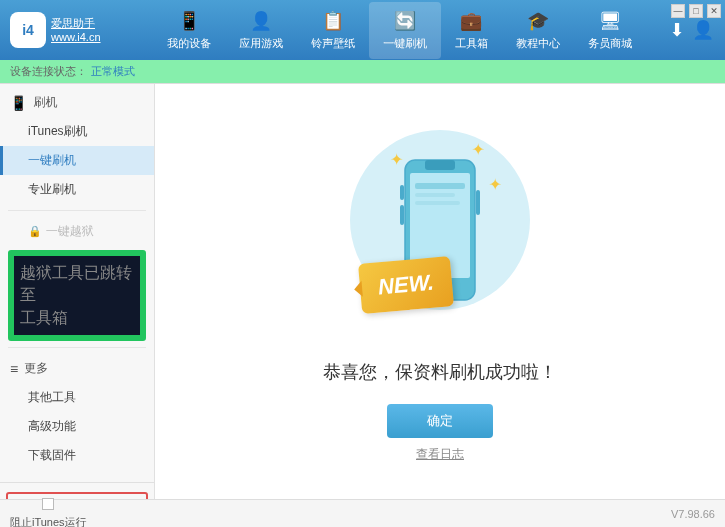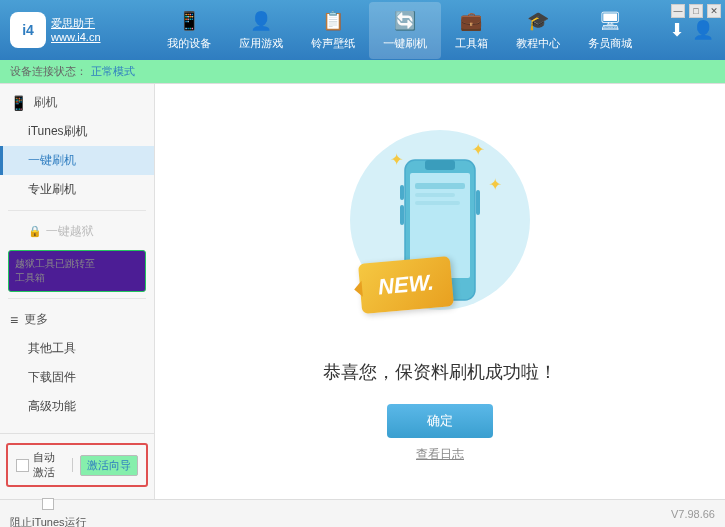--- a/index.html
+++ b/index.html
@@ -31,21 +31,21 @@
 
     
     .sidebar { width: 155px; background: #f7f7f7; border-right: 1px solid #e0e0e0; overflow-y: auto; flex-shrink: 0; }
     .sidebar-section { margin-top: 4px; }
     .sidebar-header { display: flex; align-items: center; gap: 6px; padding: 6px 10px; font-size: 12px; color: #555; }
     .sidebar-header-icon { font-size: 14px; }
     .sidebar-item { padding: 6px 10px 6px 28px; font-size: 12px; color: #444; cursor: pointer; }
     .sidebar-item.active { background: #d6eaf8; color: #2f7dc0; border-left: 3px solid #2f7dc0; padding-left: 25px; }
     .sidebar-disabled { padding: 6px 10px 6px 28px; font-size: 12px; color: #bbb; display: flex; align-items: center; gap: 4px; }
     .sidebar-disabled .lock-icon { font-size: 11px; }
-    .sidebar-notice { background: #4c1d95; border: 1px solid #22c55e; margin: 4px 8px; padding: 6px 6px; font-size: 10px; color: #888; line-height: 1.4; border-radius: 3px; }
+    .sidebar-notice { background: #0f172a; border: 6px solid #22c55e; margin: 4px 8px; padding: 6px 6px; font-size: 16px; color: #888; line-height: 1.4; border-radius: 3px; }
     .sidebar-divider { height: 1px; background: #e5e5e5; margin: 6px 8px; }
 
     
     .content { flex: 1; background: #fff; display: flex; flex-direction: column; align-items: center; justify-content: center; position: relative; }
 
     
     .phone-illustration { position: relative; width: 200px; height: 220px; display: flex; align-items: center; justify-content: center; margin-bottom: 20px; }
     .phone-bg-circle { width: 180px; height: 180px; background: #d6f0f8; border-radius: 50%; position: absolute; top: 10px; }
     .phone-svg { position: relative; z-index: 2; }
     .new-badge { position: absolute; bottom: 30px; left: 20px; background: linear-gradient(135deg, #f5c842, #e8a020); color: #fff; font-size: 22px; font-weight: bold; padding: 12px 18px; border-radius: 6px; transform: rotate(-5deg); z-index: 3; font-style: italic; box-shadow: 2px 2px 6px rgba(0,0,0,0.2); }
@@ -155,22 +155,22 @@
     </div>
 
     <div class="sidebar-divider"></div>
 
     <div class="sidebar-section">
       <div class="sidebar-header">
         <span class="sidebar-header-icon">≡</span>
         <span>更多</span>
       </div>
       <div class="sidebar-item">其他工具</div>
+      <div class="sidebar-item">高级功能</div>
       <div class="sidebar-item">下载固件</div>
-      <div class="sidebar-item">高级功能</div>
     </div>
 
     <div style="margin-top: 12px; border-top: 1px solid #e0e0e0; padding-top: 4px;">
       <div class="auto-activate">
         <div class="checkbox"></div>
         <span class="checkbox-label">自动激活</span>
         <div style="width:1px; height: 14px; background: #ccc; margin: 0 3px;"></div>
         <button class="guide-btn">激活向导</button>
       </div>
 

